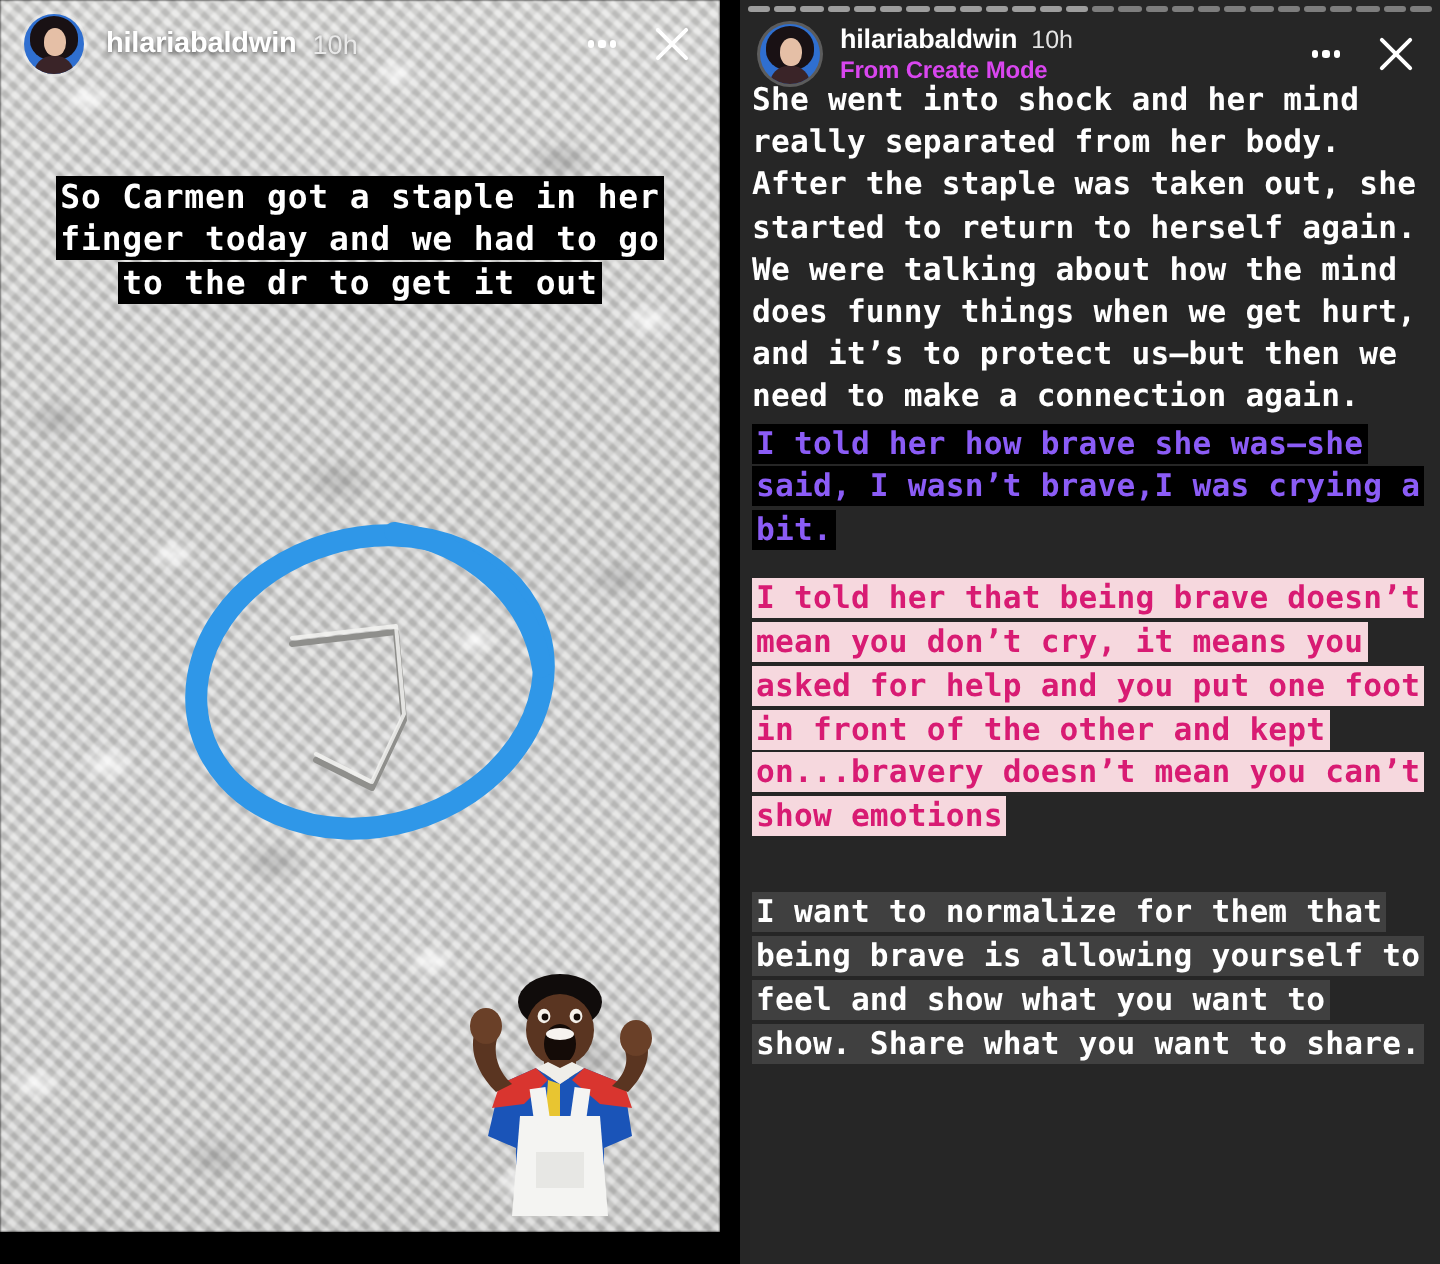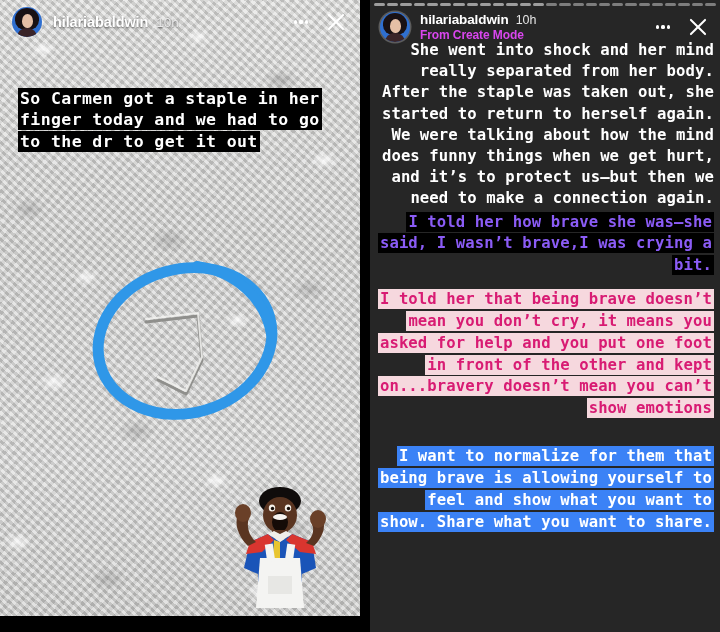--- a/index.html
+++ b/index.html
@@ -82,21 +82,21 @@
   .icon-x{ width:24px; height:24px; position:relative; }
   .icon-x::before,.icon-x::after{
     content:""; position:absolute; left:1px; top:11px; width:22px; height:2px; background:#fff; border-radius:1px;
   }
   .icon-x::before{ transform:rotate(45deg); }
   .icon-x::after{ transform:rotate(-45deg); }
 
   
   .l-caption{
     position:absolute; left:0; top:88px; width:360px; z-index:6;
-    text-align:left; padding:0 18px;
+    text-align:center; padding:0 18px;
   }
   .l-caption span{
     font-family:"DejaVu Sans Mono", monospace;
     font-size:16.5px; font-weight:700; color:#fff; background:#000;
     line-height:1.30; letter-spacing:.4px;
     box-decoration-break:clone; -webkit-box-decoration-break:clone;
     padding:1px 2px;
   }
 
   
@@ -130,33 +130,33 @@
     display:flex; align-items:center; padding:0 10px; z-index:9;
   }
   .r-meta{ margin-left:10px; display:flex; flex-direction:column; justify-content:center; }
   .r-line1{ display:flex; align-items:baseline; }
   .r-name{ color:#fff; font-size:13.5px; font-weight:700; letter-spacing:-.1px; }
   .r-time{ color:#e4e4e4; font-size:12.5px; font-weight:400; margin-left:7px; }
   .r-sub{ color:#d946ef; font-size:12px; font-weight:700; margin-top:1px; letter-spacing:-.1px; }
 
   .r-body{
     position:absolute; left:0; top:36px; width:350px; height:596px;
-    padding:4px 6px 0 6px; text-align:right; z-index:5;
+    padding:4px 6px 0 6px; text-align:left; z-index:5;
   }
   .blk{ font-family:"DejaVu Sans Mono", monospace; font-weight:700; }
   .blk span{
     box-decoration-break:clone; -webkit-box-decoration-break:clone;
   }
   .p-plain{ font-size:15.6px; line-height:1.36; color:#fff; letter-spacing:.1px; margin-bottom:2px; }
   .p-black{ font-size:15.6px; line-height:1.38; letter-spacing:.1px; margin-top:2px; }
   .p-black span{ background:#000; color:#8b5cf6; padding:1px 2px; }
   .p-lightpink{ font-size:15.6px; line-height:1.40; letter-spacing:.1px; margin-top:13px; }
   .p-lightpink span{ background:#f6d8de; color:#d81b73; padding:1px 2px; }
   .p-hotpink{ font-size:15.6px; line-height:1.40; letter-spacing:.1px; margin-top:26px; }
-  .p-hotpink span{ background:#3b82f6; color:#fff; padding:1px 2px; }
+  .p-hotpink span{ background:#404040; color:#fff; padding:1px 2px; }
 </style>
 </head>
 <body>
 
 <div class="screen">
 
   <div class="panel-left">
 
     <div class="story-photo"></div>
 

